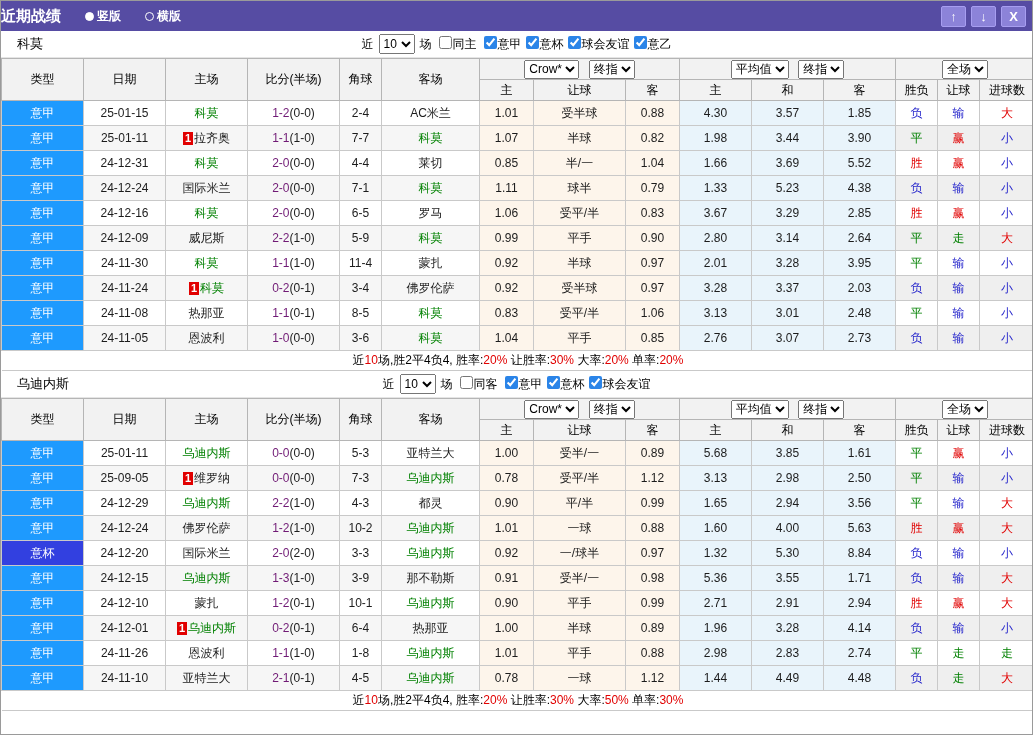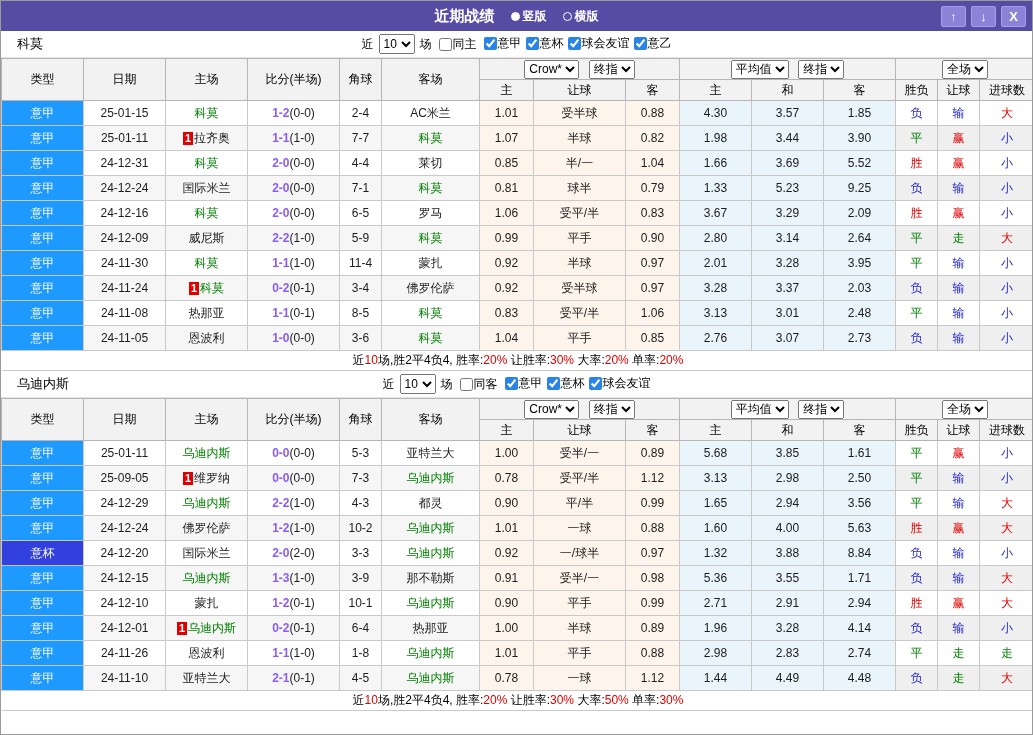--- a/index.html
+++ b/index.html
@@ -8,62 +8,62 @@
   .window {
     width: 1033px; height: 735px; background:#fff; overflow:hidden;
     border:1px solid #9a9a9a; position:relative;
   }
   
   .titlebar {
     height:30px; background:#564CA3; display:flex; align-items:center;
     position:relative; color:#fff;
   }
   .title-center {
-    position:absolute; left:0; right:0; display:flex; justify-content:center;
-    align-items:center; gap:16px; font-size:12px;
+    position:absolute; left:0; right:0; display:flex; 
+    align-items:center; gap:24px; font-size:12px;
   }
   .title-text { font-size:15px; font-weight:bold; }
   .radio-opt { display:inline-flex; align-items:center; gap:3px; cursor:pointer;font-weight:bold; }
   .radio-dot { width:9px; height:9px; border:1px solid #fff; border-radius:50%; display:inline-block; }
   .radio-dot.sel { background:#fff; }
   .titlebar-buttons { margin-left:auto; display:flex; gap:5px; padding-right:6px; z-index:2; }
   .tb-btn {
     width:25px; height:21px; background:#8C83D9; border:1px solid #a79ef0;
     color:#fff; font-weight:bold; font-size:13px; display:flex; align-items:center;
     justify-content:center; cursor:pointer; border-radius:2px; line-height:1;
   }
   
   .control-row {
     height:27px; display:flex; align-items:center; position:relative;
     background:#fff; font-size:12px; border-bottom:1px solid #e5e5e5;
   }
   .team-name { position:absolute; left:16px; font-size:13px; color:#000; }
   .filters { margin:0 auto; display:flex; align-items:center; gap:3px; }
   .filters select { font-size:12px; height:20px; margin:0 2px; }
-  .filters label { display:inline-flex; align-items:center; margin-left:4px; cursor:pointer; }
+  .filters label { display:inline-flex; align-items:flex-start; margin-left:4px; cursor:pointer; }
   input[type=checkbox] { accent-color:#2a84e8; width:13px; height:13px; margin-right:1px; }
   
   table { border-collapse:collapse; table-layout:fixed; width:1033px; font-size:12px; }
   td, th { border:1px solid #c9c9c9; text-align:center; overflow:hidden; white-space:nowrap; }
   thead td { background:#f2f2f2; border-color:#b5b5b5; height:21px; font-weight:normal; color:#000; }
   thead select { font-size:12px; height:19px; margin:0 3px; }
   tbody td { height:25px; color:#1c1c1c; }
   td.league { color:#fff; }
   td.league.serie { background:#1E9AFE; }
   td.league.cup { background:#3240E0; }
   td.cream { background:#FDF5EB; }
   td.lblue { background:#E9F4FB; }
   tr.even td.plain { background:#f6f6f6; }
   tr.even td.resc { background:#efefef; }
   .focus-team { color:#008000; }
   .badge1 {
     display:inline-block; background:#E10000; color:#fff; font-size:11px;
     padding:0 2px; margin-right:1px; line-height:13px; font-weight:bold;
   }
-  .score-main { color:#8b5cf6;font-weight:bold; }
+  .score-main { color:#701a75; }
   .score-half { color:#1c1c1c; }
   .res-r { color:#E10000; }
   .res-g { color:#008000; }
   .res-b { color:#2626CC; }
   .summary-row td { height:20px; border-left:none; border-right:none; background:#fff; font-size:12px; color:#000; }
   .sum-red { color:#E10000; }
 </style>
 </head>
 <body>
 
@@ -222,43 +222,43 @@
           <td class="resc res-r">赢</td>
           <td class="resc res-b">小</td>
         </tr>
         <tr class="even">
           <td class="league serie">意甲</td>
           <td class="plain">24-12-24</td>
           <td class="plain"><span>国际米兰</span></td>
           <td class="plain"><span class="score-main">2-0</span><span class="score-half">(0-0)</span></td>
           <td class="plain">7-1</td>
           <td class="plain"><span class="focus-team">科莫</span></td>
-          <td class="cream">0.81</td>
+          <td class="cream">1.11</td>
           <td class="cream">球半</td>
           <td class="cream">0.79</td>
           <td class="lblue">1.33</td>
           <td class="lblue">5.23</td>
-          <td class="lblue">9.25</td>
+          <td class="lblue">4.38</td>
           <td class="resc res-b">负</td>
           <td class="resc res-b">输</td>
           <td class="resc res-b">小</td>
         </tr>
         <tr>
           <td class="league serie">意甲</td>
           <td class="plain">24-12-16</td>
           <td class="plain"><span class="focus-team">科莫</span></td>
           <td class="plain"><span class="score-main">2-0</span><span class="score-half">(0-0)</span></td>
           <td class="plain">6-5</td>
           <td class="plain"><span>罗马</span></td>
           <td class="cream">1.06</td>
           <td class="cream">受平/半</td>
           <td class="cream">0.83</td>
           <td class="lblue">3.67</td>
           <td class="lblue">3.29</td>
-          <td class="lblue">2.09</td>
+          <td class="lblue">2.85</td>
           <td class="resc res-r">胜</td>
           <td class="resc res-r">赢</td>
           <td class="resc res-b">小</td>
         </tr>
         <tr class="even">
           <td class="league serie">意甲</td>
           <td class="plain">24-12-09</td>
           <td class="plain"><span>威尼斯</span></td>
           <td class="plain"><span class="score-main">2-2</span><span class="score-half">(1-0)</span></td>
           <td class="plain">5-9</td>
@@ -495,21 +495,21 @@
           <td class="league cup">意杯</td>
           <td class="plain">24-12-20</td>
           <td class="plain"><span>国际米兰</span></td>
           <td class="plain"><span class="score-main">2-0</span><span class="score-half">(2-0)</span></td>
           <td class="plain">3-3</td>
           <td class="plain"><span class="focus-team">乌迪内斯</span></td>
           <td class="cream">0.92</td>
           <td class="cream">一/球半</td>
           <td class="cream">0.97</td>
           <td class="lblue">1.32</td>
-          <td class="lblue">3.88</td>
+          <td class="lblue">5.30</td>
           <td class="lblue">8.84</td>
           <td class="resc res-b">负</td>
           <td class="resc res-b">输</td>
           <td class="resc res-b">小</td>
         </tr>
         <tr class="even">
           <td class="league serie">意甲</td>
           <td class="plain">24-12-15</td>
           <td class="plain"><span class="focus-team">乌迪内斯</span></td>
           <td class="plain"><span class="score-main">1-3</span><span class="score-half">(1-0)</span></td>

